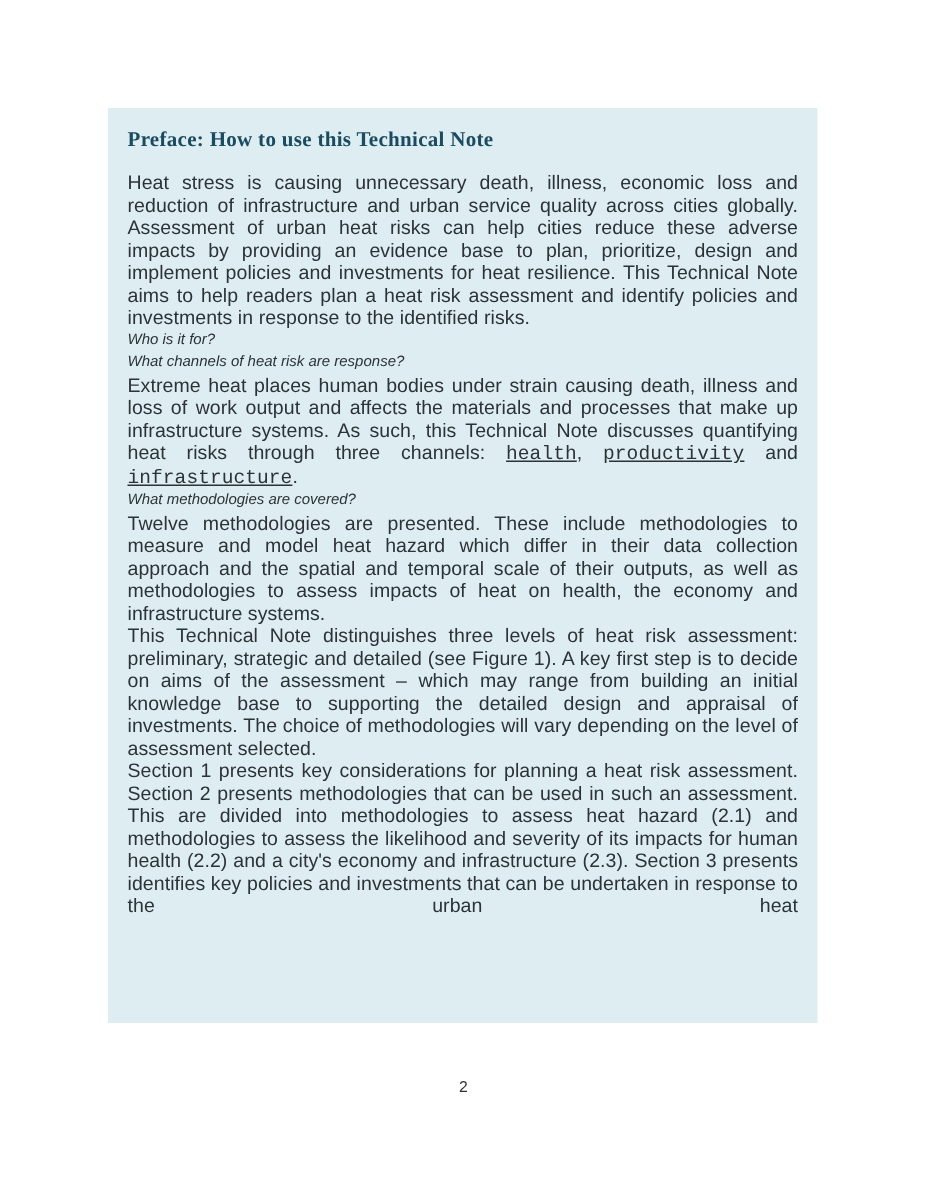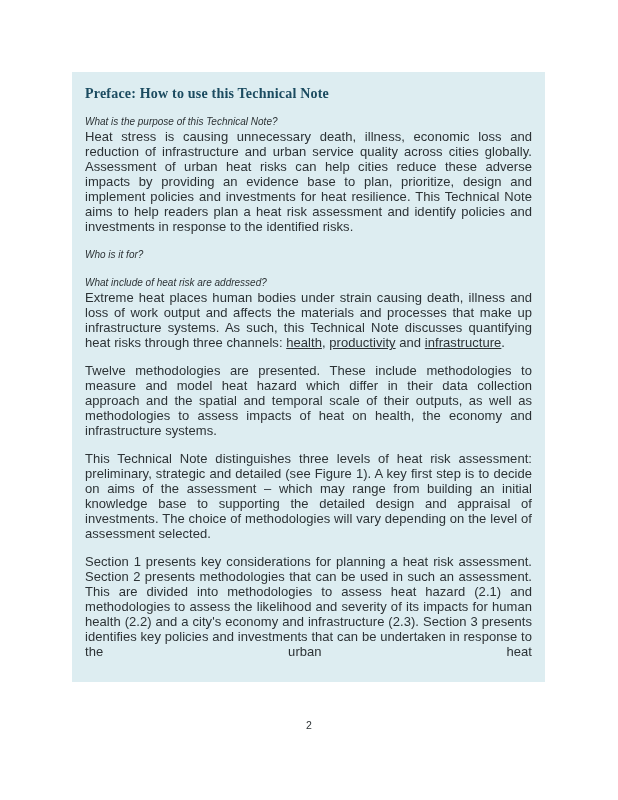--- a/index.html
+++ b/index.html
@@ -25,72 +25,72 @@
   }
   .note-title {
     font-family: "Liberation Serif", serif;
     font-weight: bold;
     font-size: 14px;
     line-height: 19px;
     color: #1b4b60;
     margin: 0 0 9px 0;
     letter-spacing: 0.2px;
   }
-  .qa { margin-top: 13px; }
+  .qa { }
   .q {
     font-style: italic;
     font-size: 10px;
     line-height: 15px;
     margin: 0;
     color: #2c3235;
   }
   .a {
     font-size: 13px;
     line-height: 15px;
     margin: 0;
     text-align: justify;
     color: #2c3235;
     letter-spacing: 0.05px;
   }
   .a.cut { text-align-last: justify; }
-  .term { text-decoration: underline; cursor: pointer; }
+  .term { text-decoration: underline; cursor: pointer; font-family: Liberation Mono, monospace; }
   .page-number {
     position: absolute;
     left: 0;
     right: 0;
     top: 719px;
     text-align: center;
     font-size: 10.5px;
     color: #2c3235;
   }
 </style>
 </head>
 <body>
 
 <div class="page">
 
   <div class="note-box">
 
     <h1 class="note-title">Preface: How to use this Technical Note</h1>
 
     <div class="qa" style="margin-top:11px">
-      <p class="q">What is the purpose of this Technical Note?</p>
       <p class="a">Heat stress is causing unnecessary death, illness, economic loss and reduction of infrastructure and urban service quality across cities globally. Assessment of urban heat risks can help cities reduce these adverse impacts by providing an evidence base to plan, prioritize, design and implement policies and investments for heat resilience. This Technical Note aims to help readers plan a heat risk assessment and identify policies and investments in response to the identified risks.</p>
     </div>
 
     <div class="qa">
       <p class="q">Who is it for?</p>
     </div>
 
     <div class="qa">
-      <p class="q">What include of heat risk are addressed?</p>
+      <p class="q">What channels of heat risk are response?</p>
       <p class="a"><span>Extreme heat places human bodies under strain causing death, illness and loss of work output and affects the materials and processes that make up infrastructure systems. As such, this Technical Note discusses quantifying heat risks through three channels: </span><span class="term">health</span><span>, </span><span class="term">productivity</span><span> and </span><span class="term">infrastructure</span><span>.</span></p>
     </div>
 
     <div class="qa">
+      <p class="q">What methodologies are covered?</p>
       <p class="a">Twelve methodologies are presented. These include methodologies to measure and model heat hazard which differ in their data collection approach and the spatial and temporal scale of their outputs, as well as methodologies to assess impacts of heat on health, the economy and infrastructure systems.</p>
     </div>
 
     <div class="qa">
       <p class="a">This Technical Note distinguishes three levels of heat risk assessment: preliminary, strategic and detailed (see Figure 1). A key first step is to decide on aims of the assessment – which may range from building an initial knowledge base to supporting the detailed design and appraisal of investments. The choice of methodologies will vary depending on the level of assessment selected.</p>
     </div>
 
     <div class="qa">
       <p class="a cut">Section 1 presents key considerations for planning a heat risk assessment. Section 2 presents methodologies that can be used in such an assessment. This are divided into methodologies to assess heat hazard (2.1) and methodologies to assess the likelihood and severity of its impacts for human health (2.2) and a city's economy and infrastructure (2.3). Section 3 presents identifies key policies and investments that can be undertaken in response to the urban heat</p>
     </div>

